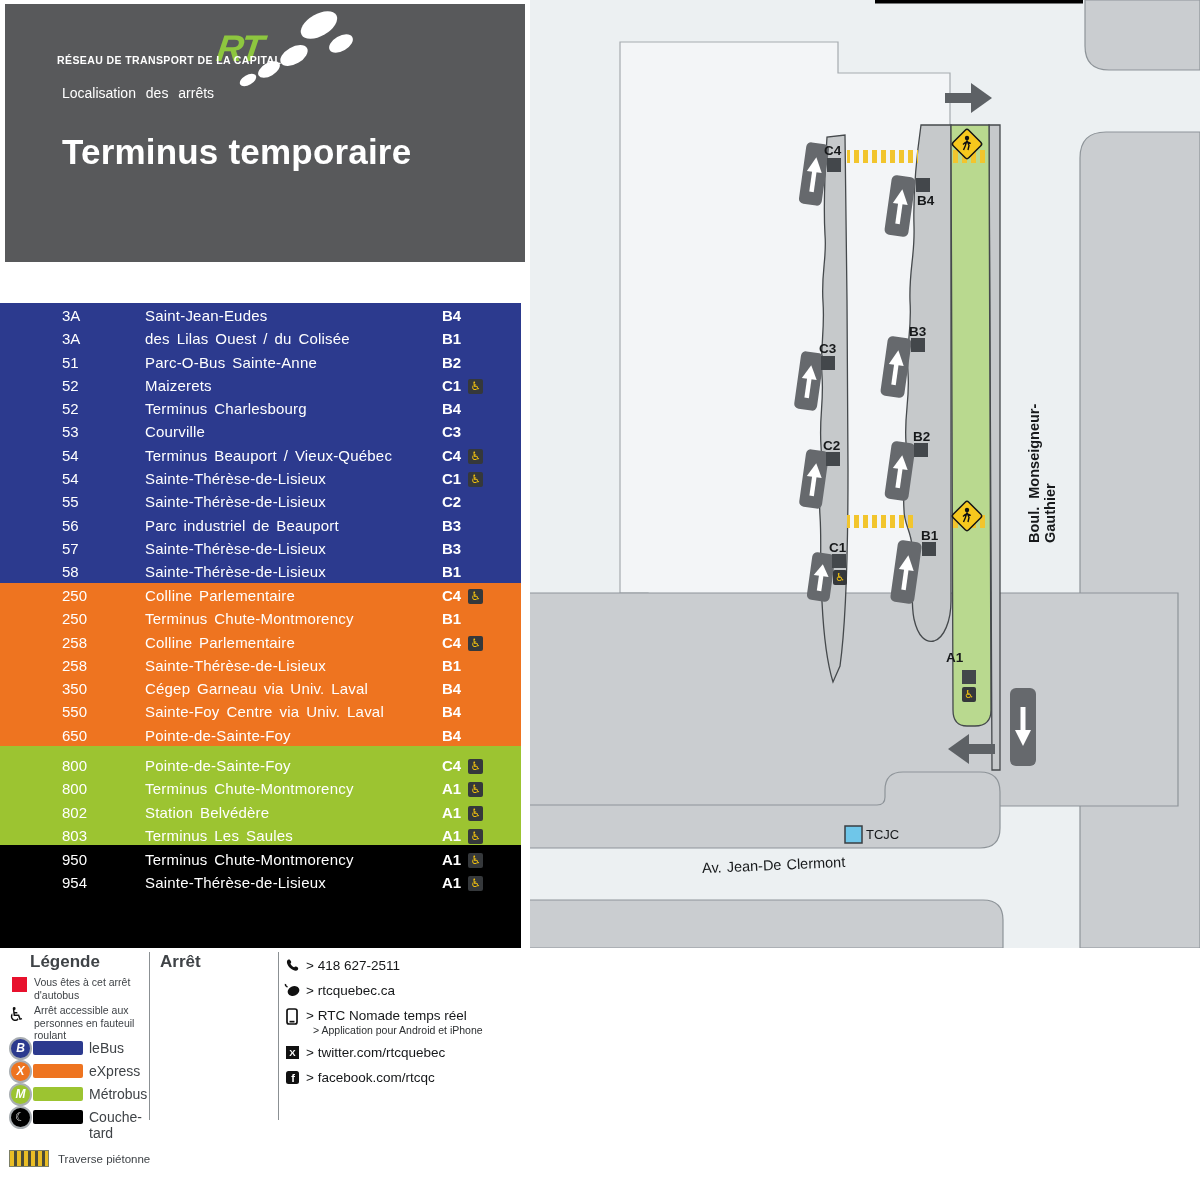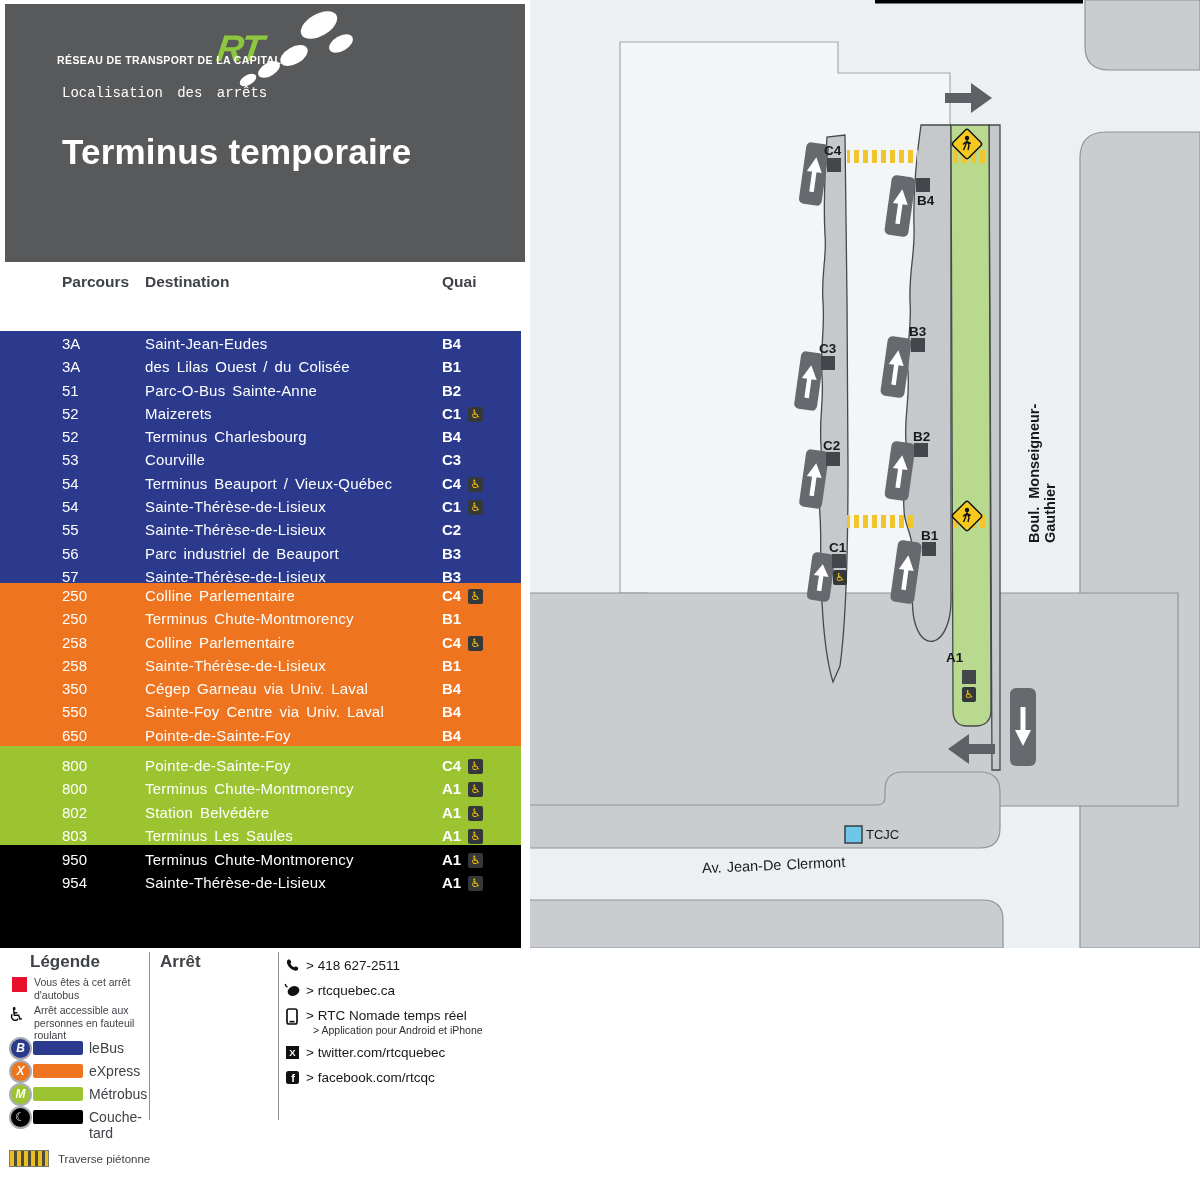--- a/index.html
+++ b/index.html
@@ -5,31 +5,31 @@
   html,body{margin:0;padding:0;}
   body{font-family:"Liberation Sans","DejaVu Sans",sans-serif;background:#fff;}
   #page{position:relative;width:1200px;height:1200px;background:#fff;overflow:hidden;}
 
   
   #hdr{position:absolute;left:5px;top:4px;width:520px;height:258px;background:#58595b;}
   #logo{position:absolute;left:190px;top:2px;width:170px;height:80px;}
   .logo-rt{position:absolute;left:22px;top:22px;font-size:37px;font-weight:bold;font-style:italic;color:#8dc63f;letter-spacing:-2px;transform:skewX(-8deg);}
   .blob{position:absolute;background:#fff;border-radius:50%;}
   #agency{position:absolute;left:52px;top:50px;color:#fff;font-size:10.5px;font-weight:bold;letter-spacing:.4px;white-space:nowrap;}
-  #subtitle{position:absolute;left:57px;top:81px;color:#fff;font-size:14px;word-spacing:6px;font-family:Liberation Mono, monospace;}
+  #subtitle{position:absolute;left:57px;top:81px;color:#fff;font-size:14px;word-spacing:6px;}
   .title-line{position:absolute;left:57px;color:#fff;font-size:35px;font-weight:bold;letter-spacing:.2px;}
   #title1{top:128px;} #title2{top:186px;}
 
   
   #thead{position:absolute;left:0;top:262px;width:521px;height:41px;background:#fff;}
   .th{position:absolute;top:11px;font-size:15.5px;font-weight:bold;color:#3f4347;}
   #th-par{left:62px;} #th-dest{left:145px;} #th-quai{left:442px;}
   #tbody{position:absolute;left:0;top:303px;width:521px;height:645px;}
   .sect{position:absolute;left:0;width:521px;overflow:hidden;}
-  #sect0{top:0;height:280px;padding-top:2px;margin-top:28px;}
+  #sect0{top:0;height:280px;padding-top:2px;}
   #sect1{top:280px;height:163px;padding-top:2px;}
   #sect2{top:443px;height:99px;padding-top:9px;}
   #sect3{top:542px;height:103px;padding-top:4px;}
   .trow{position:relative;height:23.3px;color:#fff;font-size:15px;}
   .c-par{position:absolute;left:62px;top:2px;}
   .c-dest{position:absolute;left:145px;top:2px;word-spacing:2.5px;letter-spacing:.2px;}
   .c-quai{position:absolute;left:442px;top:2px;font-weight:bold;}
   .wc-badge{display:inline-block;margin-left:7px;width:15px;height:15px;background:#35383b;color:#f2c10e;font-size:11.5px;line-height:15px;text-align:center;vertical-align:1px;border-radius:2px;}
 
   
@@ -75,25 +75,20 @@
       <span class="blob" style="left:133px;top:30px;width:26px;height:15px;transform:rotate(-30deg);"></span>
       <span class="blob" style="left:84px;top:41px;width:30px;height:17px;transform:rotate(-30deg);"></span>
       <span class="blob" style="left:62px;top:57px;width:24px;height:13px;transform:rotate(-30deg);"></span>
       <span class="blob" style="left:44px;top:69px;width:18px;height:10px;transform:rotate(-30deg);"></span>
     </div>
     <div id="agency">RÉSEAU DE TRANSPORT DE LA CAPITALE</div>
     <div id="subtitle">Localisation des arrêts</div>
     <div class="title-line" id="title1">Terminus temporaire</div>
   </div>
 
-  <div id="thead">
-    <span class="th" id="th-par">Parcours</span>
-    <span class="th" id="th-dest">Destination</span>
-    <span class="th" id="th-quai">Quai</span>
-  </div>
   <div id="tbody">
     <div class="sect" id="sect0" style="background: rgb(44, 58, 142);">
         <div class="rows">
           <div class="trow">
             <span class="c-par">3A</span>
             <span class="c-dest">Saint-Jean-Eudes</span>
             <span class="c-quai">B4</span>
           </div>
           <div class="trow">
             <span class="c-par">3A</span>

